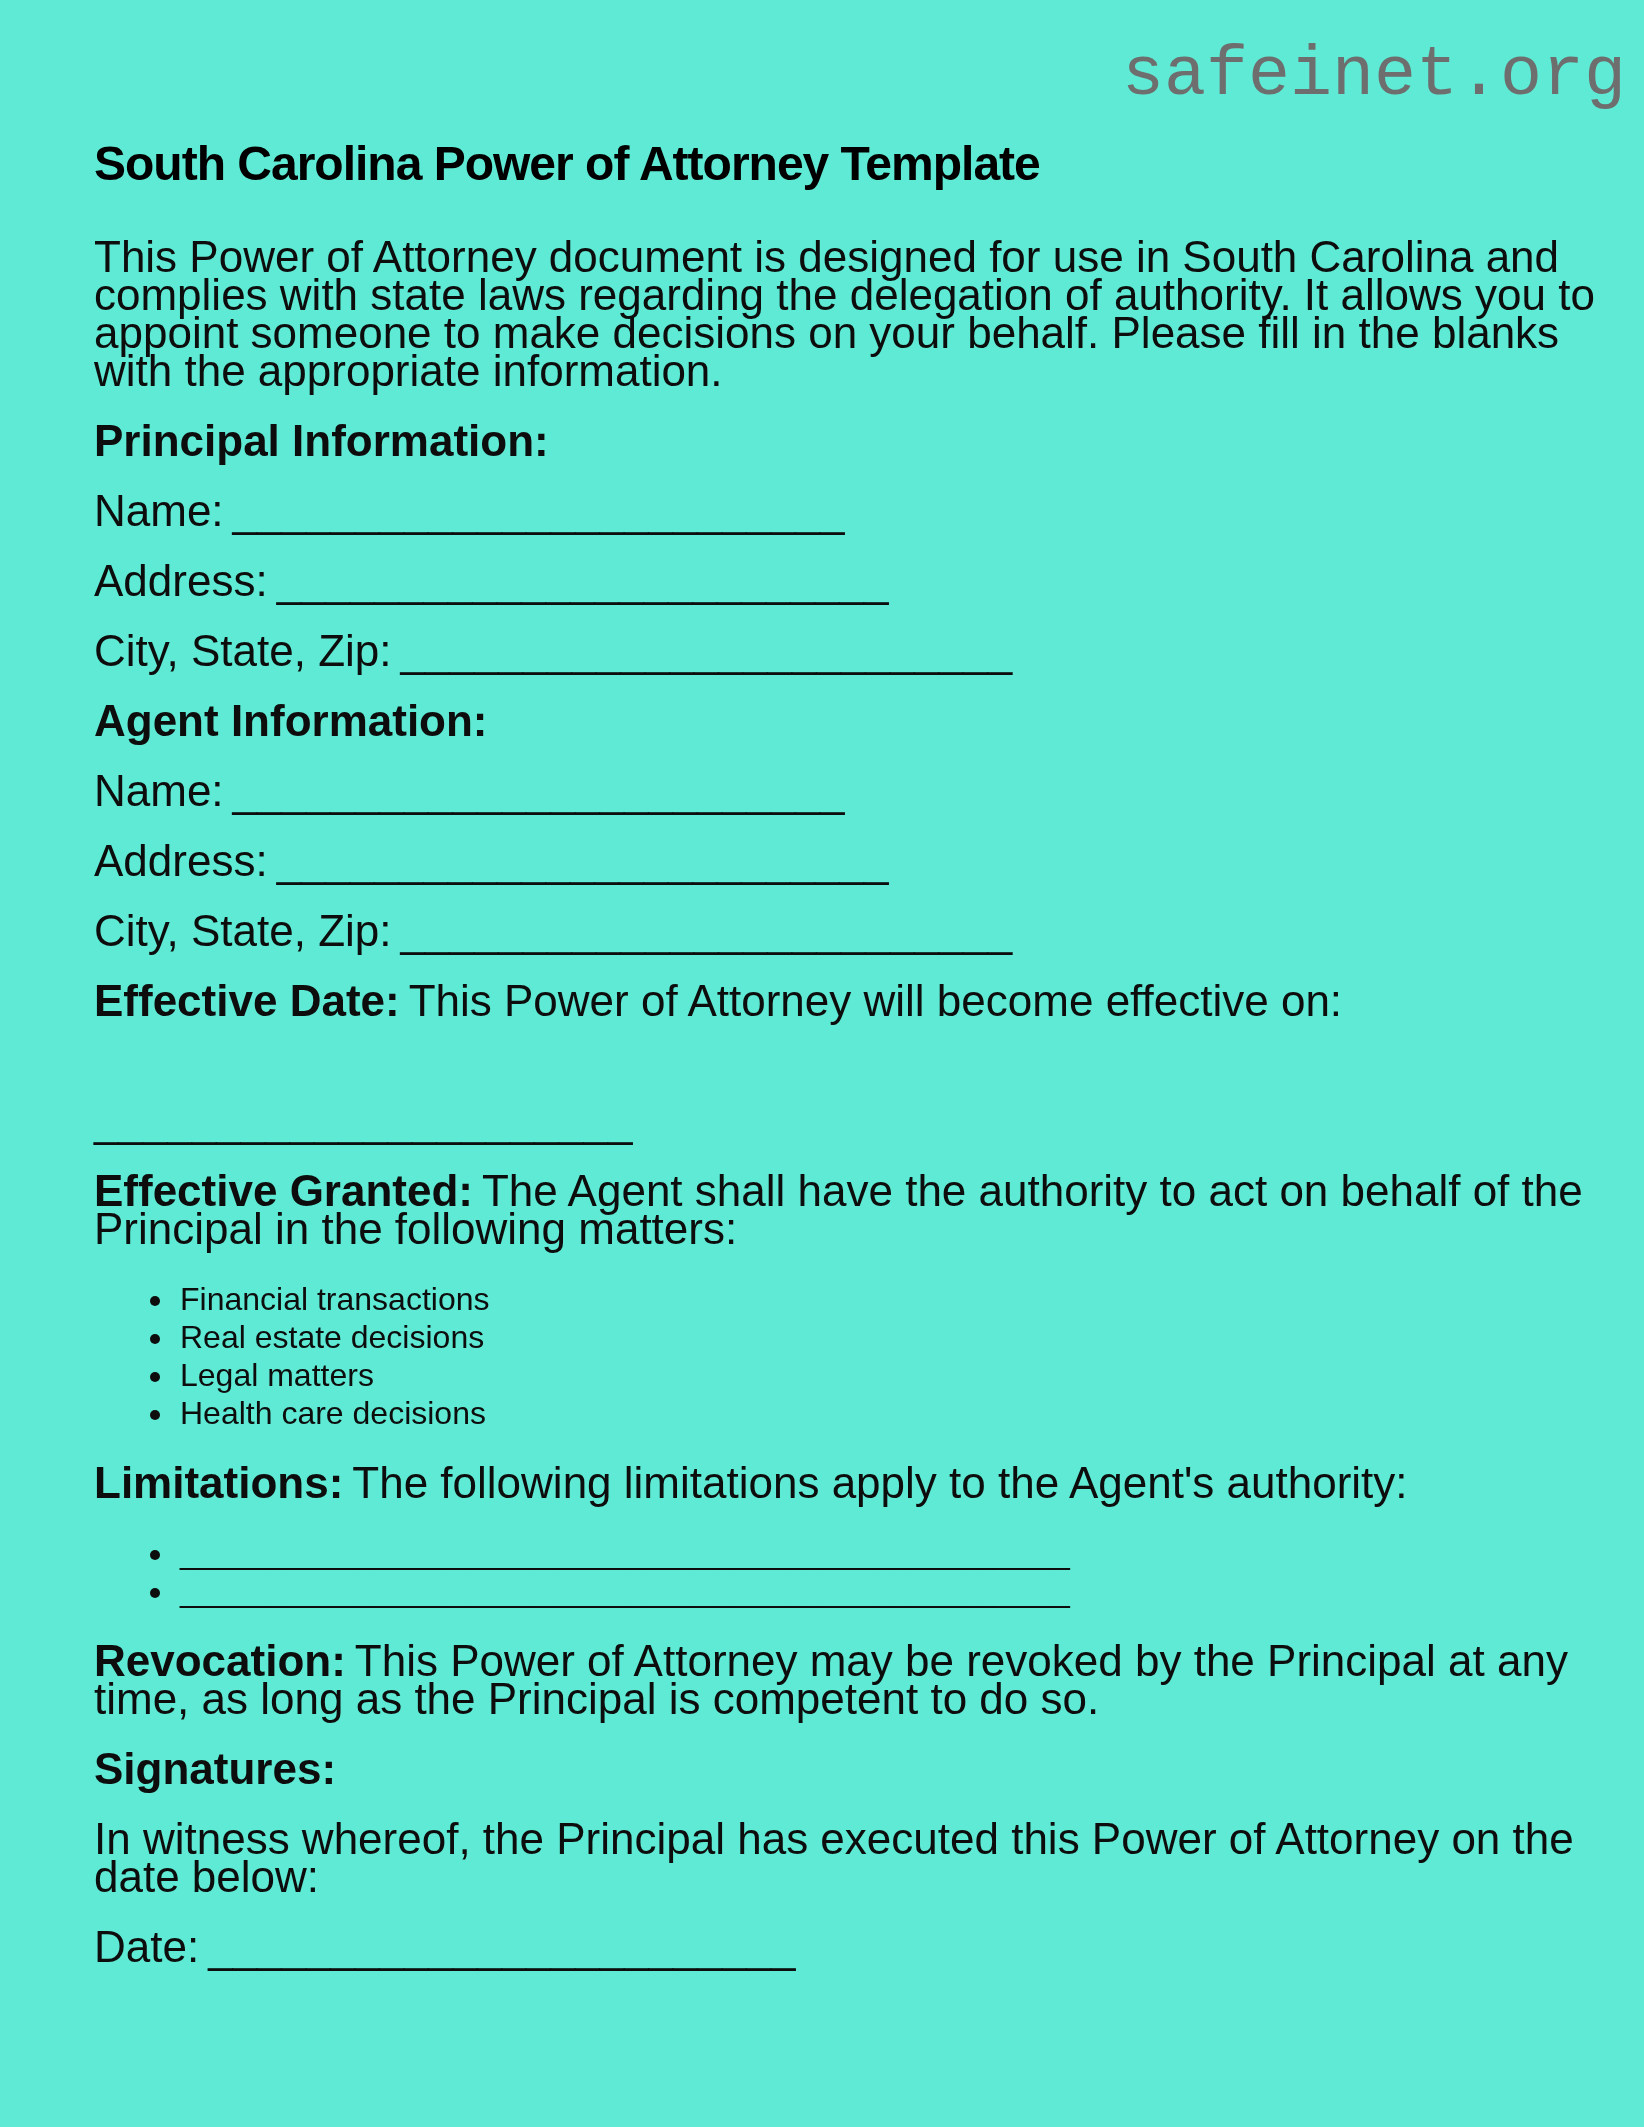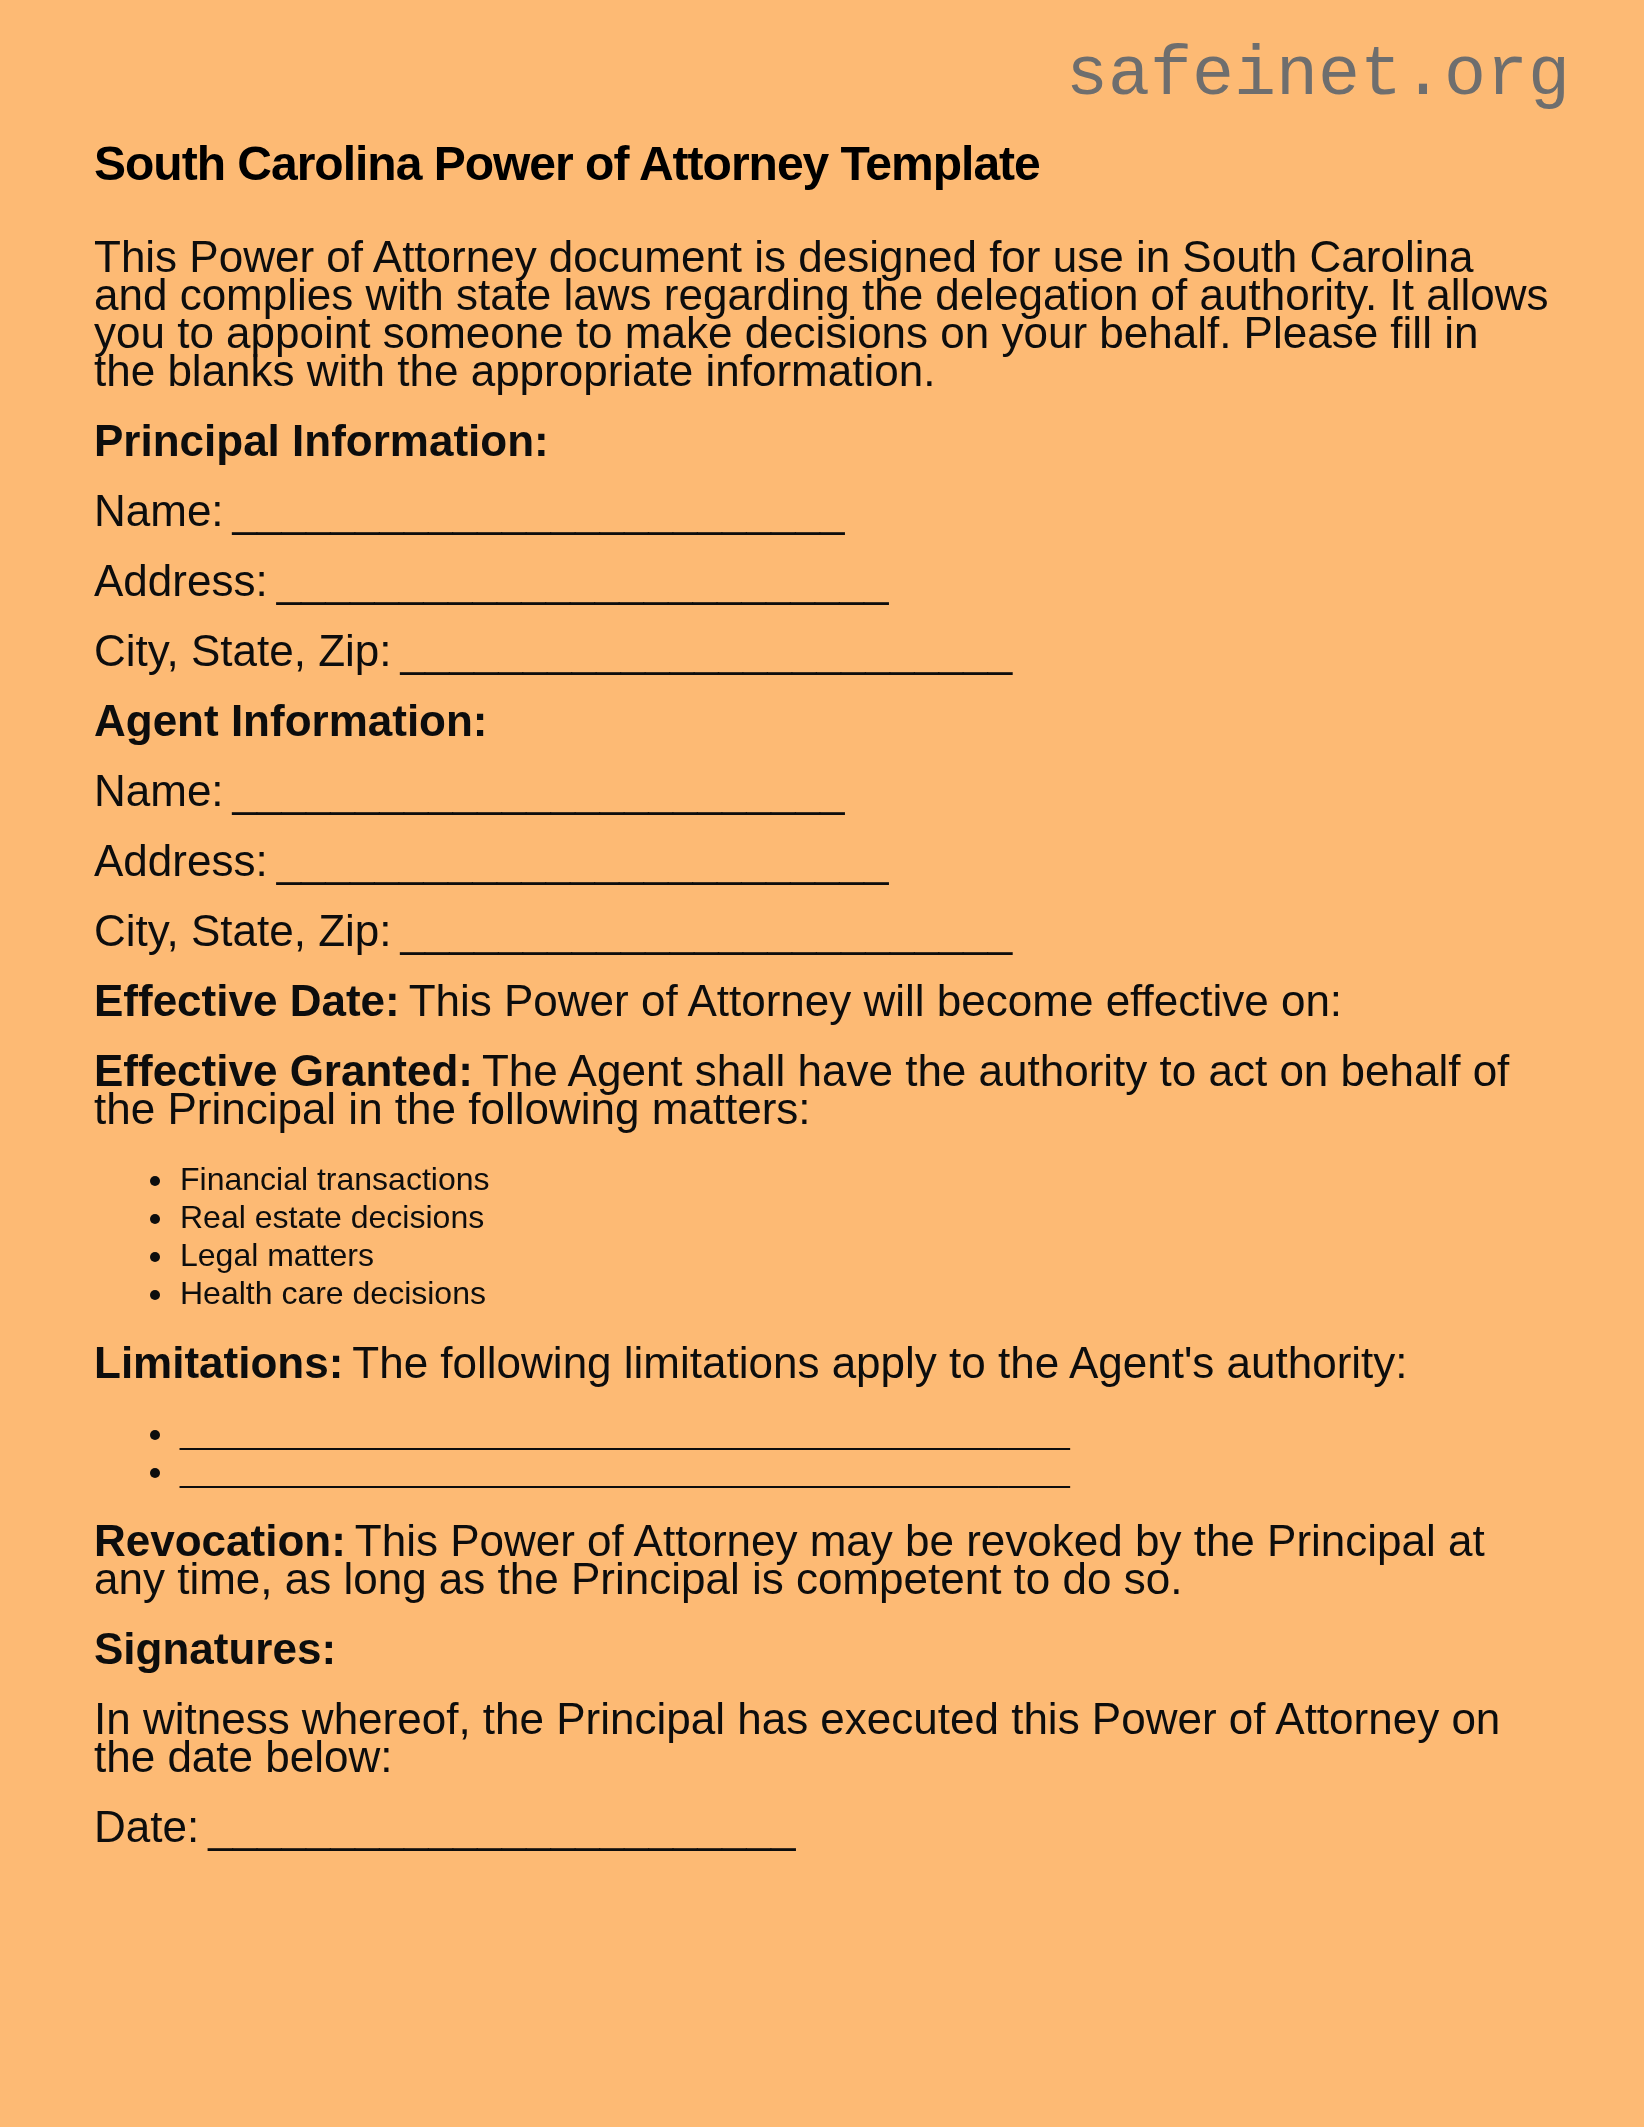--- a/index.html
+++ b/index.html
@@ -2,23 +2,23 @@
 <html><head>
 <meta charset="utf-8">
 <style>
   html,body{margin:0;padding:0;}
   body{background:#ffffff;}
   .page{
     position:relative;
     width:1644px;
     height:2127px;
     margin:0 auto;
-    background:#fdba74;
+    background:#5eead4;
     box-sizing:border-box;
-    padding:40px 94px 0 94px;
+    padding:40px 38px 0 94px;
     font-family:"Liberation Sans", sans-serif;
     color:#0d0d0d;
     overflow:hidden;
   }
   .logo{
     text-align:right;
     font-family:"Liberation Mono", monospace;
     font-size:70px;
     line-height:72px;
     color:#6e6e6e;
@@ -90,20 +90,23 @@
     <span class="field-label">Address:</span><span class="blank">_________________________</span>
   </p>
   <p>
     <span class="field-label">City, State, Zip:</span><span class="blank">_________________________</span>
   </p>
 
   <p>
     <span class="inline-label">Effective Date:</span><span>This Power of Attorney will become effective on:</span>
   </p>
 
+  <p class="standalone-blank">
+    <span class="blank">______________________</span>
+  </p>
 
   <p>
     <span class="inline-label">Effective Granted:</span><span>The Agent shall have the authority to act on behalf of the Principal in the following matters:</span>
   </p>
 
   <ul>
     <li>Financial transactions</li>
     <li>Real estate decisions</li>
     <li>Legal matters</li>
     <li>Health care decisions</li>

